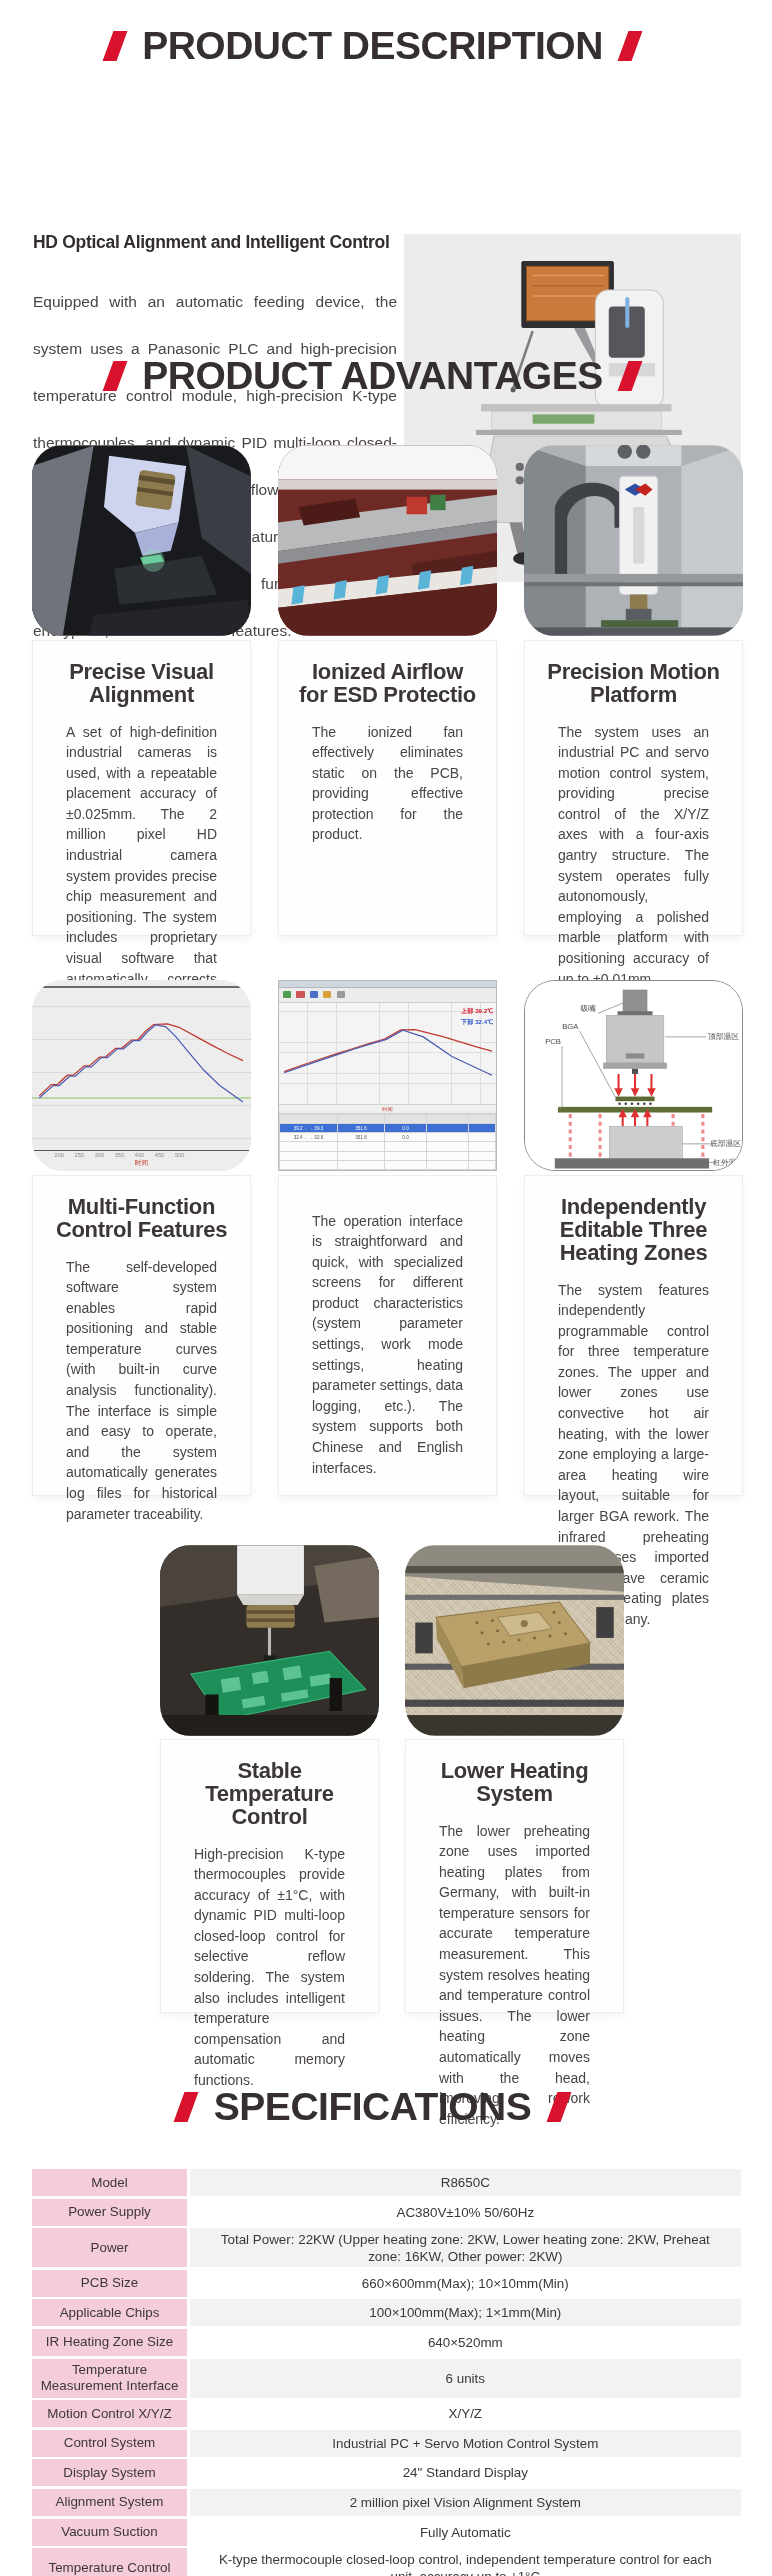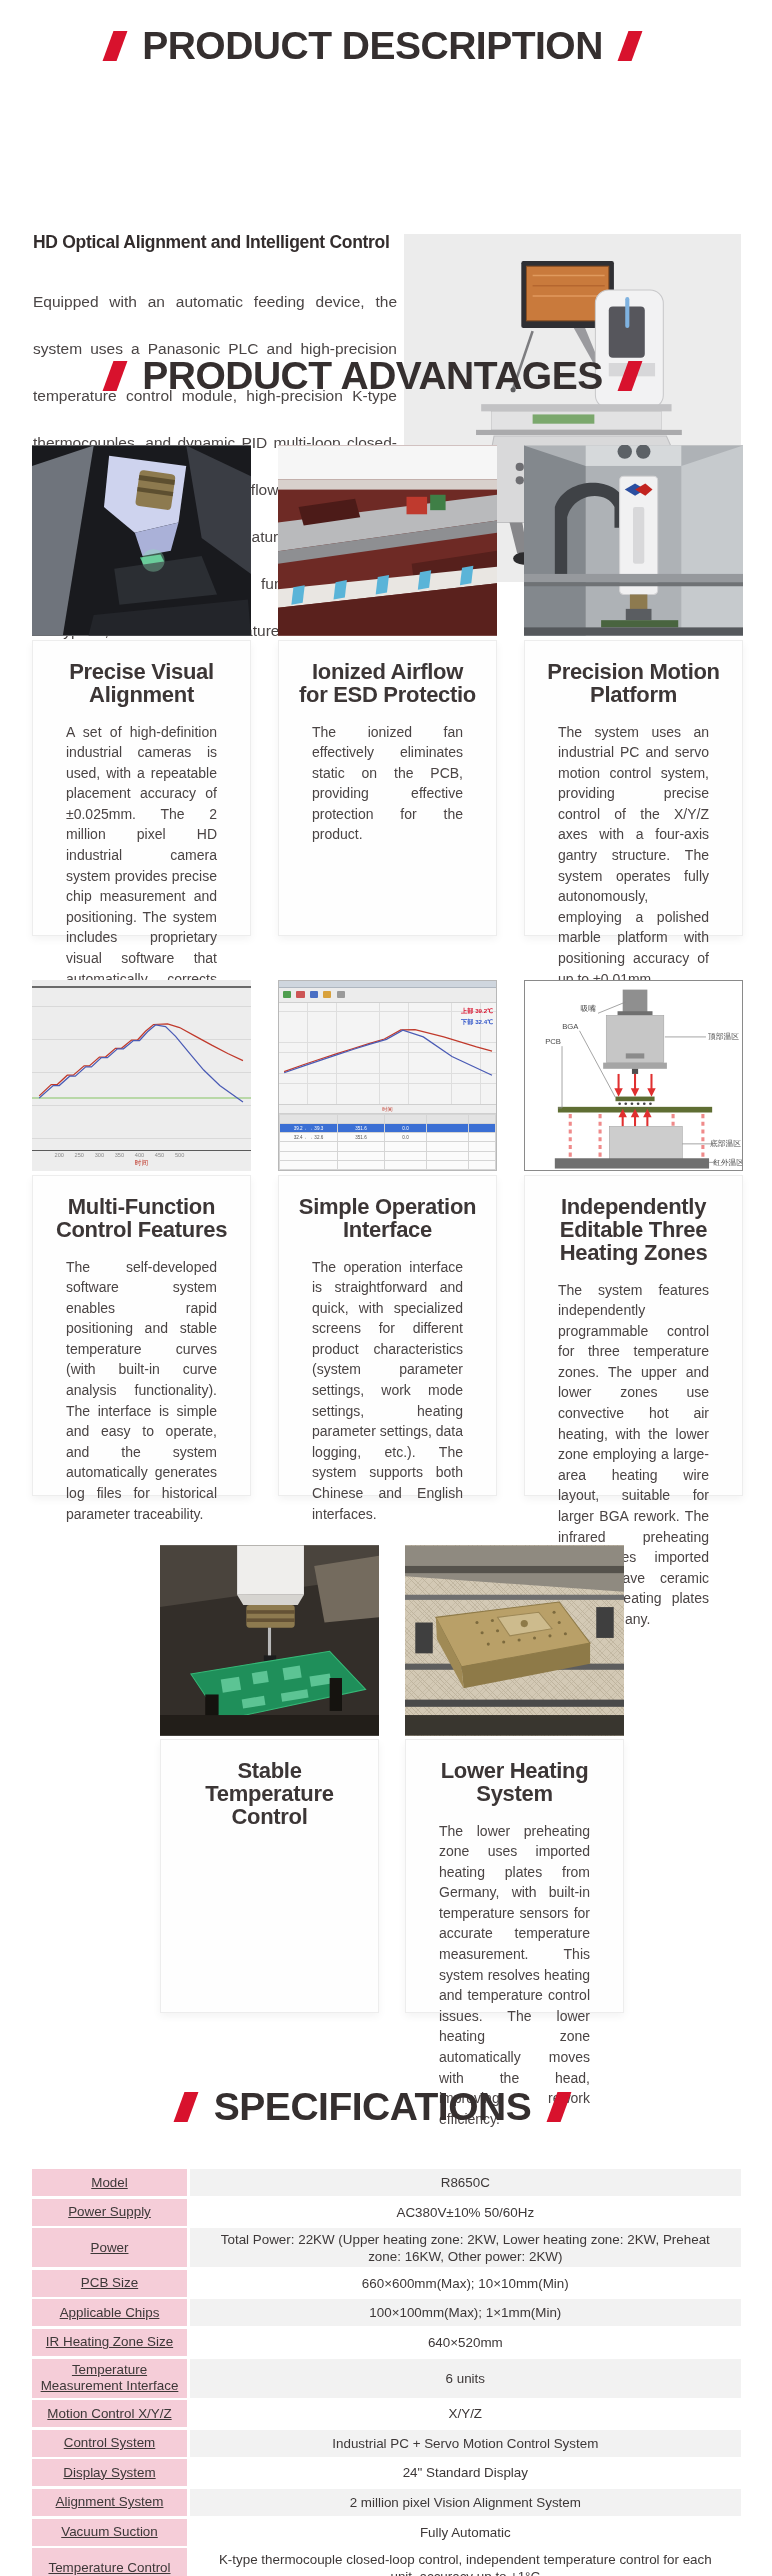--- a/index.html
+++ b/index.html
@@ -11,21 +11,21 @@
   .sec-title .txt{font-weight:800;font-size:39px;line-height:41px;letter-spacing:-0.5px;
              color:#352f2f;white-space:nowrap;}
   .slash{width:14px;height:30px;background:#d8122d;transform:skewX(-20deg);flex:none;}
   
   #desc-heading{position:absolute;left:33px;top:232px;font-size:17.5px;line-height:21.6px;
              font-weight:700;color:#332d2d;letter-spacing:-0.3px;}
   #desc-para{position:absolute;left:33px;top:278px;width:364px;font-size:15.5px;
              line-height:47px;color:#4a4545;text-align:justify;}
   #hero-img{position:absolute;left:404px;top:234px;width:337px;height:348px;background:#ececec;}
   
-  .photo{position:absolute;width:219px;height:191px;overflow:hidden;background:#ddd;}
+  .photo{position:absolute;width:219px;height:191px;overflow:hidden;background:#ddd;border-radius:31px;}
   .card{position:absolute;width:219px;background:#fefefe;border:0.5px solid #ededed;
         box-shadow:0 4.1px 8.2px rgba(0,0,0,.05);box-sizing:border-box;padding:18.5px 17px 0;}
   .card h3{margin:0 0 6.2px;font-size:22px;line-height:23px;font-weight:700;color:#3c3636;
         text-align:center;letter-spacing:-0.3px;}
   .card p{margin:16px;font-size:14px;line-height:20.6px;color:#4a4444;text-align:justify;}
   
   .grid-bg{position:absolute;inset:0;background:
      repeating-linear-gradient(0deg,transparent 0 16px,#d9d9d9 16px 16.5px),
      repeating-linear-gradient(90deg,transparent 0 19.6px,#d9d9d9 19.6px 20px),#ededed;}
   .chart-topline{position:absolute;left:0;top:6.2px;width:100%;height:1.5px;background:#6b6b6b;}
@@ -51,21 +51,21 @@
   #ui-table td{border:0.5px solid #d5d5d5;height:8.2px;font-size:4.6px;color:#555;text-align:center;
         padding:0;}
   #ui-table tr.hd td{background:#e3e3e3;}
   #ui-table tr.sel td{background:#3b6fd4;color:#fff;}
   
   #spec-table{position:absolute;left:32px;top:2169px;width:709px;display:flex;
         flex-direction:column;gap:2.6px;}
   .trow{display:flex;gap:2.6px;}
   .trow .lbl{width:155px;flex:none;background:#f5cdd8;display:flex;align-items:center;
         justify-content:center;text-align:center;font-size:13.4px;line-height:16px;color:#3d3838;
-        padding:0 7.2px;box-sizing:border-box;text-decoration:underline;}
+        padding:0 7.2px;box-sizing:border-box;}
   .trow .val{flex:1;display:flex;align-items:center;justify-content:center;text-align:center;
         font-size:13.4px;line-height:17px;color:#3d3838;padding:0 20.6px;box-sizing:border-box;}
   .h1r .lbl,.h1r .val{height:27px;} .h2r .lbl,.h2r .val{height:39px;}
   .vg{background:#f2f2f2;} .vw{background:#ffffff;}
   .mesh-bg{background:
      repeating-linear-gradient(45deg,transparent 0 2.6px,#bfb49e 2.6px 3.1px),
      repeating-linear-gradient(-45deg,transparent 0 2.6px,#c6bca7 2.6px 3.1px),#d3c9b5;}
 </style>
 </head>
 <body>
@@ -365,21 +365,20 @@
         <text x="366" y="357">红外温区</text>
       </g>
     </svg>
   </div>
 
   <div class="card" style="left:32px;top:1175px;height:321px;">
     <h3>Multi-Function Control Features</h3>
     <p>The self-developed software system enables rapid positioning and stable temperature curves (with built-in curve analysis functionality). The interface is simple and easy to operate, and the system automatically generates log files for historical parameter traceability.</p>
   </div>
   <div class="card" style="left:278px;top:1175px;height:321px;">
-    <h3>Simple Operation Interface</h3>
     <p>The operation interface is straightforward and quick, with specialized screens for different product characteristics (system parameter settings, work mode settings, heating parameter settings, data logging, etc.). The system supports both Chinese and English interfaces.</p>
   </div>
   <div class="card" style="left:524px;top:1175px;height:321px;">
     <h3>Independently Editable Three Heating Zones</h3>
     <p>The system features independently programmable control for three temperature zones. The upper and lower zones use convective hot air heating, with the lower zone employing a large-area heating wire layout, suitable for larger BGA rework. The infrared preheating zone uses imported medium-wave ceramic infrared heating plates from Germany.</p>
   </div>
 
   <div class="photo" style="left:160px;top:1545px;">
     <svg width="219" height="191" viewBox="0 0 426 370">
       <rect width="426" height="370" fill="#332e29"></rect>
@@ -450,20 +449,21 @@
       <circle cx="232" cy="152" r="7" fill="#8e7a48"></circle>
 
       <rect x="20" y="150" width="34" height="60" fill="#3f3f3f"></rect>
       <rect x="372" y="120" width="34" height="60" fill="#3f3f3f"></rect>
       <rect x="0" y="330" width="426" height="40" fill="#39362f"></rect>
     </svg>
   </div>
 
   <div class="card" style="left:160px;top:1739px;height:274px;">
     <h3>Stable Temperature Control</h3>
+    <p>High-precision K-type thermocouples provide accuracy of ±1°C, with dynamic PID multi-loop closed-loop control for selective reflow soldering. The system also includes intelligent temperature compensation and automatic memory functions.</p>
   </div>
   <div class="card" style="left:405px;top:1739px;height:274px;">
     <h3>Lower Heating System</h3>
     <p>The lower preheating zone uses imported heating plates from Germany, with built-in temperature sensors for accurate temperature measurement. This system resolves heating and temperature control issues. The lower heating zone automatically moves with the head, improving rework efficiency.</p>
   </div>
 
   <div class="sec-title" style="top:2086px;">
     <div class="slash"></div>
     <div class="txt">SPECIFICATIONS</div>
     <div class="slash"></div>

